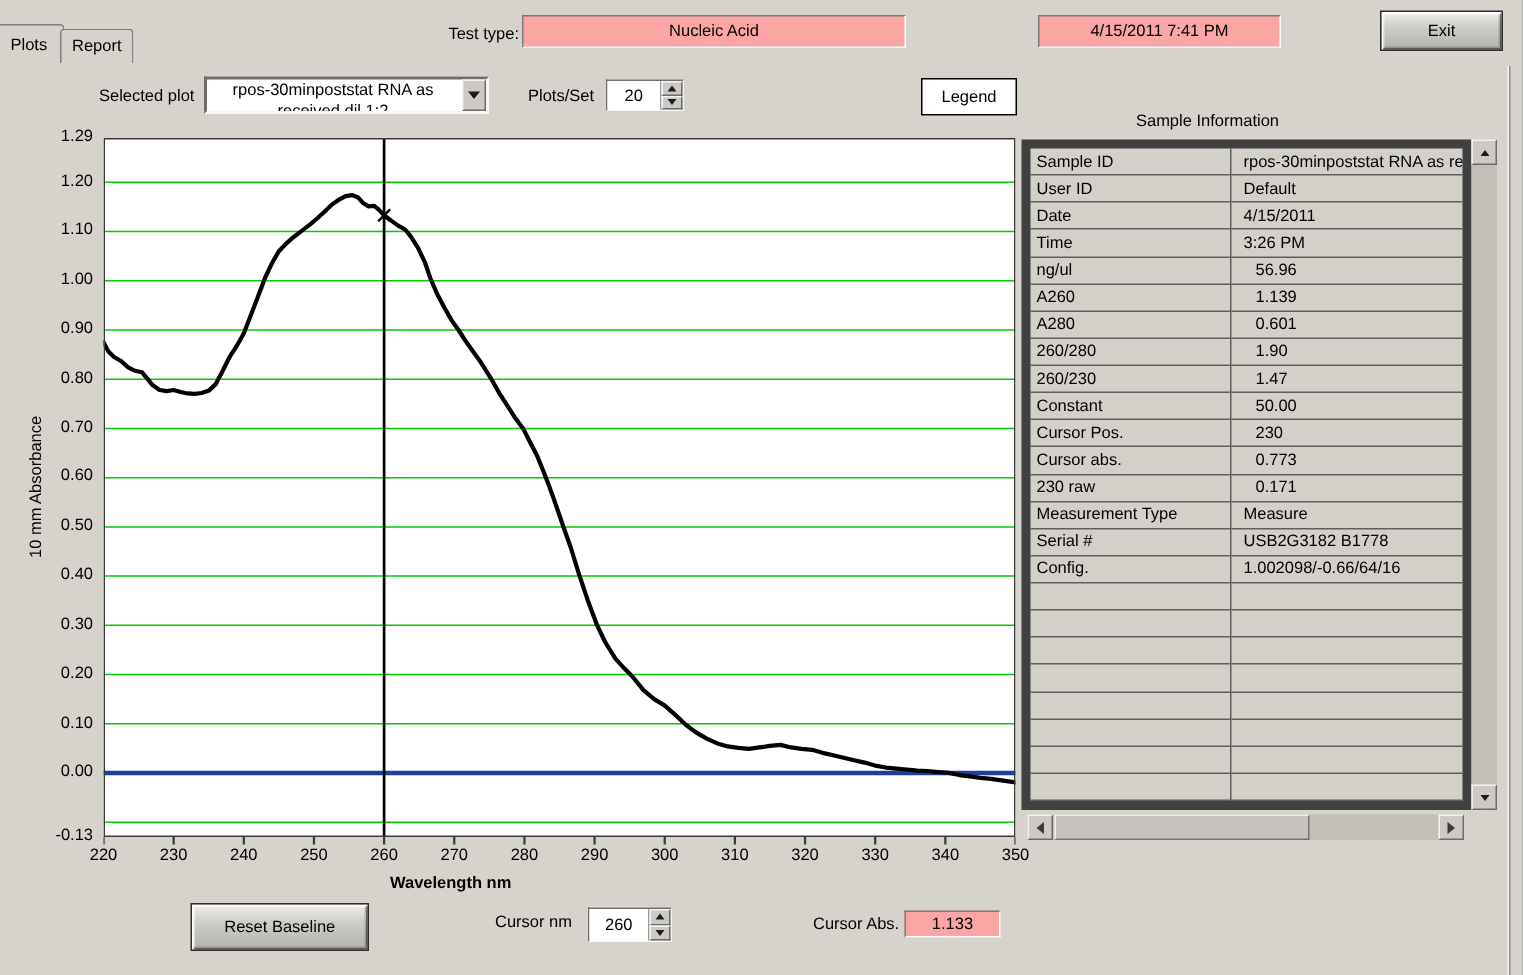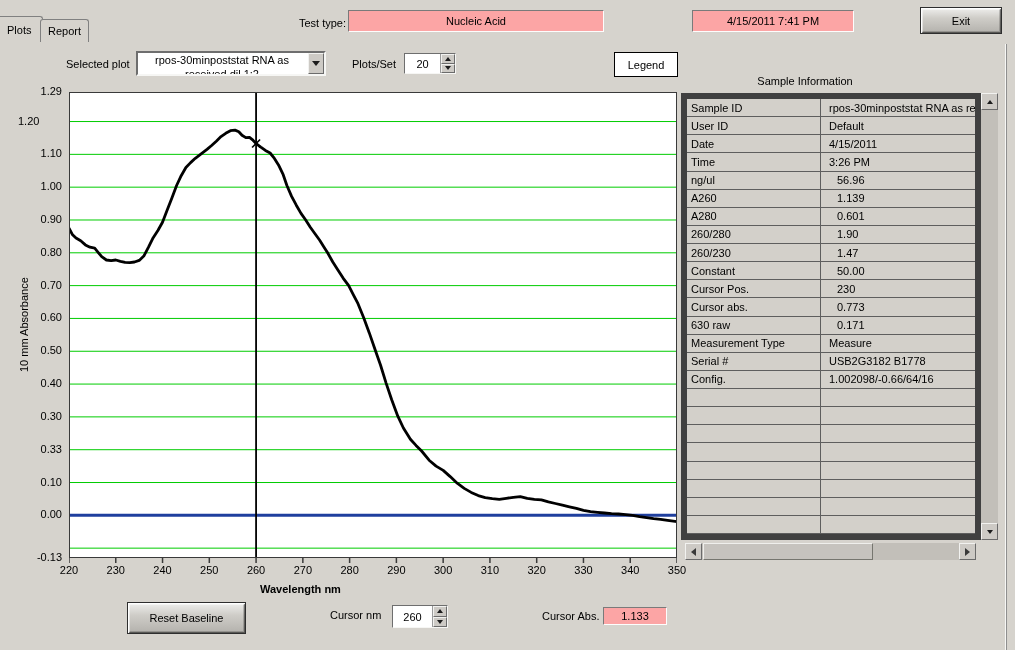--- a/index.html
+++ b/index.html
@@ -150,31 +150,31 @@
         <line x1="374.15384615384613" x2="374.15384615384613" y1="466" y2="471" stroke="#3a3a3a" stroke-width="1.5"></line>
         <line x1="420.9230769230769" x2="420.9230769230769" y1="466" y2="471" stroke="#3a3a3a" stroke-width="1.5"></line>
         <line x1="467.6923076923077" x2="467.6923076923077" y1="466" y2="471" stroke="#3a3a3a" stroke-width="1.5"></line>
         <line x1="514.4615384615385" x2="514.4615384615385" y1="466" y2="471" stroke="#3a3a3a" stroke-width="1.5"></line>
         <line x1="561.2307692307693" x2="561.2307692307693" y1="466" y2="471" stroke="#3a3a3a" stroke-width="1.5"></line>
         <line x1="608" x2="608" y1="466" y2="471" stroke="#3a3a3a" stroke-width="1.5"></line>
       </svg>
   </div>
   <div id="y-labels">
       <div class="ticklabel" style="left: 18px; width: 44px; text-align: right; top: 85px;">1.29</div>
-      <div class="ticklabel" style="left: 18px; width: 44px; top: 114.535px;">1.20</div>
+      <div class="ticklabel" style="left: 18px; width: 44px; text-align: right; top: 114.535px;">1.20</div>
       <div class="ticklabel" style="left: 18px; width: 44px; text-align: right; top: 147.352px;">1.10</div>
       <div class="ticklabel" style="left: 18px; width: 44px; text-align: right; top: 180.169px;">1.00</div>
       <div class="ticklabel" style="left: 18px; width: 44px; text-align: right; top: 212.986px;">0.90</div>
       <div class="ticklabel" style="left: 18px; width: 44px; text-align: right; top: 245.803px;">0.80</div>
       <div class="ticklabel" style="left: 18px; width: 44px; text-align: right; top: 278.62px;">0.70</div>
       <div class="ticklabel" style="left: 18px; width: 44px; text-align: right; top: 311.437px;">0.60</div>
       <div class="ticklabel" style="left: 18px; width: 44px; text-align: right; top: 344.254px;">0.50</div>
       <div class="ticklabel" style="left: 18px; width: 44px; text-align: right; top: 377.07px;">0.40</div>
       <div class="ticklabel" style="left: 18px; width: 44px; text-align: right; top: 409.887px;">0.30</div>
-      <div class="ticklabel" style="left: 18px; width: 44px; text-align: right; top: 442.704px;">0.33</div>
+      <div class="ticklabel" style="left: 18px; width: 44px; text-align: right; top: 442.704px;">0.20</div>
       <div class="ticklabel" style="left: 18px; width: 44px; text-align: right; top: 475.521px;">0.10</div>
       <div class="ticklabel" style="left: 18px; width: 44px; text-align: right; top: 508.338px;">0.00</div>
       <div class="ticklabel" style="left: 18px; width: 44px; text-align: right; top: 551px;">-0.13</div>
     </div>
   <div id="x-labels">
       <div class="ticklabel" style="top: 564px; width: 40px; text-align: center; left: 49px;">220</div>
       <div class="ticklabel" style="top: 564px; width: 40px; text-align: center; left: 95.7692px;">230</div>
       <div class="ticklabel" style="top: 564px; width: 40px; text-align: center; left: 142.538px;">240</div>
       <div class="ticklabel" style="top: 564px; width: 40px; text-align: center; left: 189.308px;">250</div>
       <div class="ticklabel" style="top: 564px; width: 40px; text-align: center; left: 236.077px;">260</div>
@@ -209,21 +209,21 @@
       <div class="cell clbl">260/280</div>
       <div class="cell cval num">1.90</div>
       <div class="cell clbl">260/230</div>
       <div class="cell cval num">1.47</div>
       <div class="cell clbl">Constant</div>
       <div class="cell cval num">50.00</div>
       <div class="cell clbl">Cursor Pos.</div>
       <div class="cell cval num">230</div>
       <div class="cell clbl">Cursor abs.</div>
       <div class="cell cval num">0.773</div>
-      <div class="cell clbl">630 raw</div>
+      <div class="cell clbl">230 raw</div>
       <div class="cell cval num">0.171</div>
       <div class="cell clbl">Measurement Type</div>
       <div class="cell cval">Measure</div>
       <div class="cell clbl">Serial #</div>
       <div class="cell cval">USB2G3182 B1778</div>
       <div class="cell clbl">Config.</div>
       <div class="cell cval">1.002098/-0.66/64/16</div>
       <div class="cell clbl"></div>
       <div class="cell cval"></div>
       <div class="cell clbl"></div>

